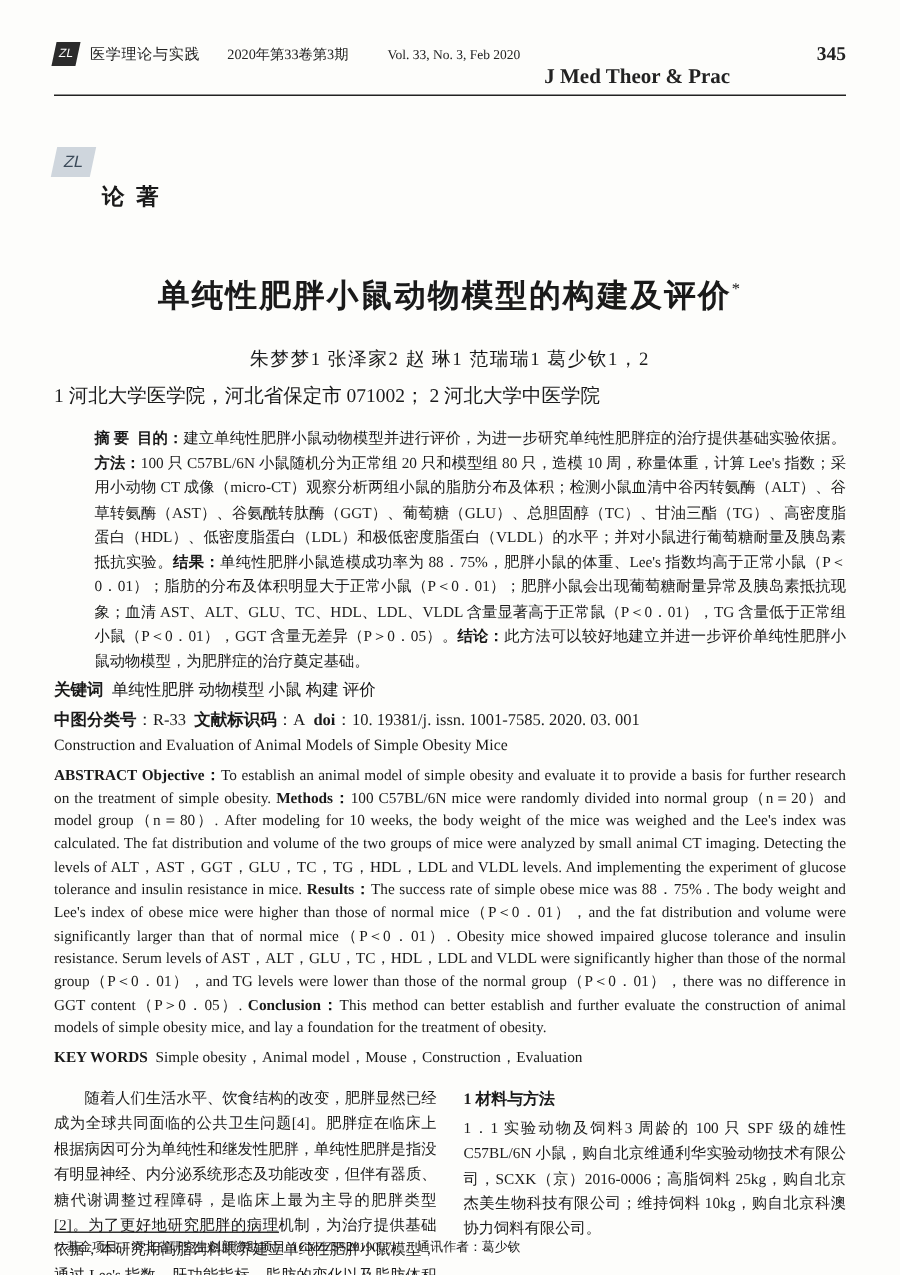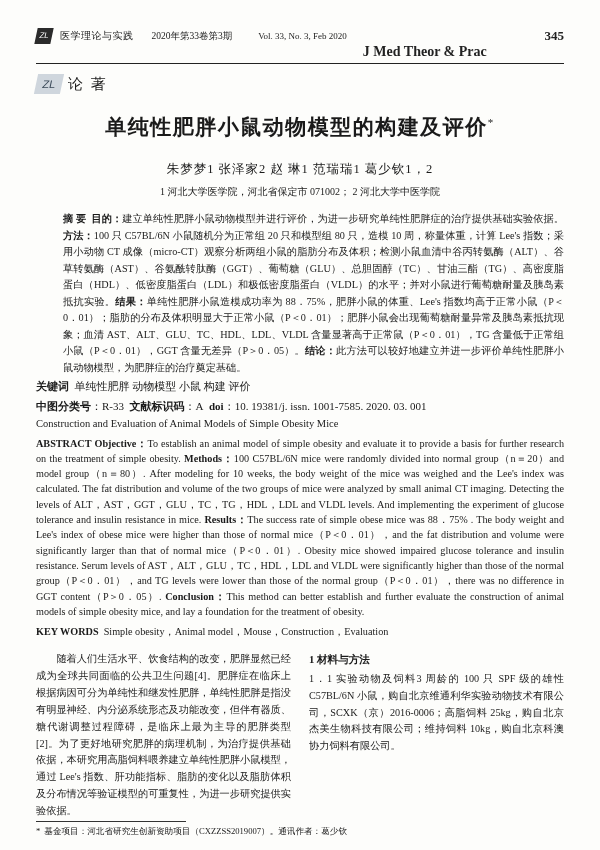--- a/index.html
+++ b/index.html
@@ -87,42 +87,43 @@
     background: #cfd6dd;
     color: #3b4a59;
     font-size: 11px;
     line-height: 20px;
     text-align: center;
     font-family: "Liberation Sans", sans-serif;
     transform: skewX(-12deg);
   }
   .sect-tag .txt {
     font-size: 15px;
-    font-weight: normal;
+    font-weight: bold;
     letter-spacing: 2px;
+    margin-top: 48px;
   }
 
   
   .title {
     text-align: center;
     font-size: 21px;
     font-weight: bold;
     letter-spacing: 1.5px;
-    margin-top: 19px;
+    margin-top: 42px;
   }
   .title sup { font-size: 11px; font-weight: normal; }
   .authors {
     text-align: center;
     font-size: 12.5px;
     margin-top: 20px;
     letter-spacing: 1px;
   }
   .affil {
-    text-align: center;
-    font-size: 10px;
+    text-align: left;
+    font-size: 13px;
     margin-top: 7px;
   }
 
   
   .cn-abs {
     margin-top: 12px;
     font-size: 10.2px;
     line-height: 1.62;
     text-align: justify;
     text-justify: inter-ideograph;

